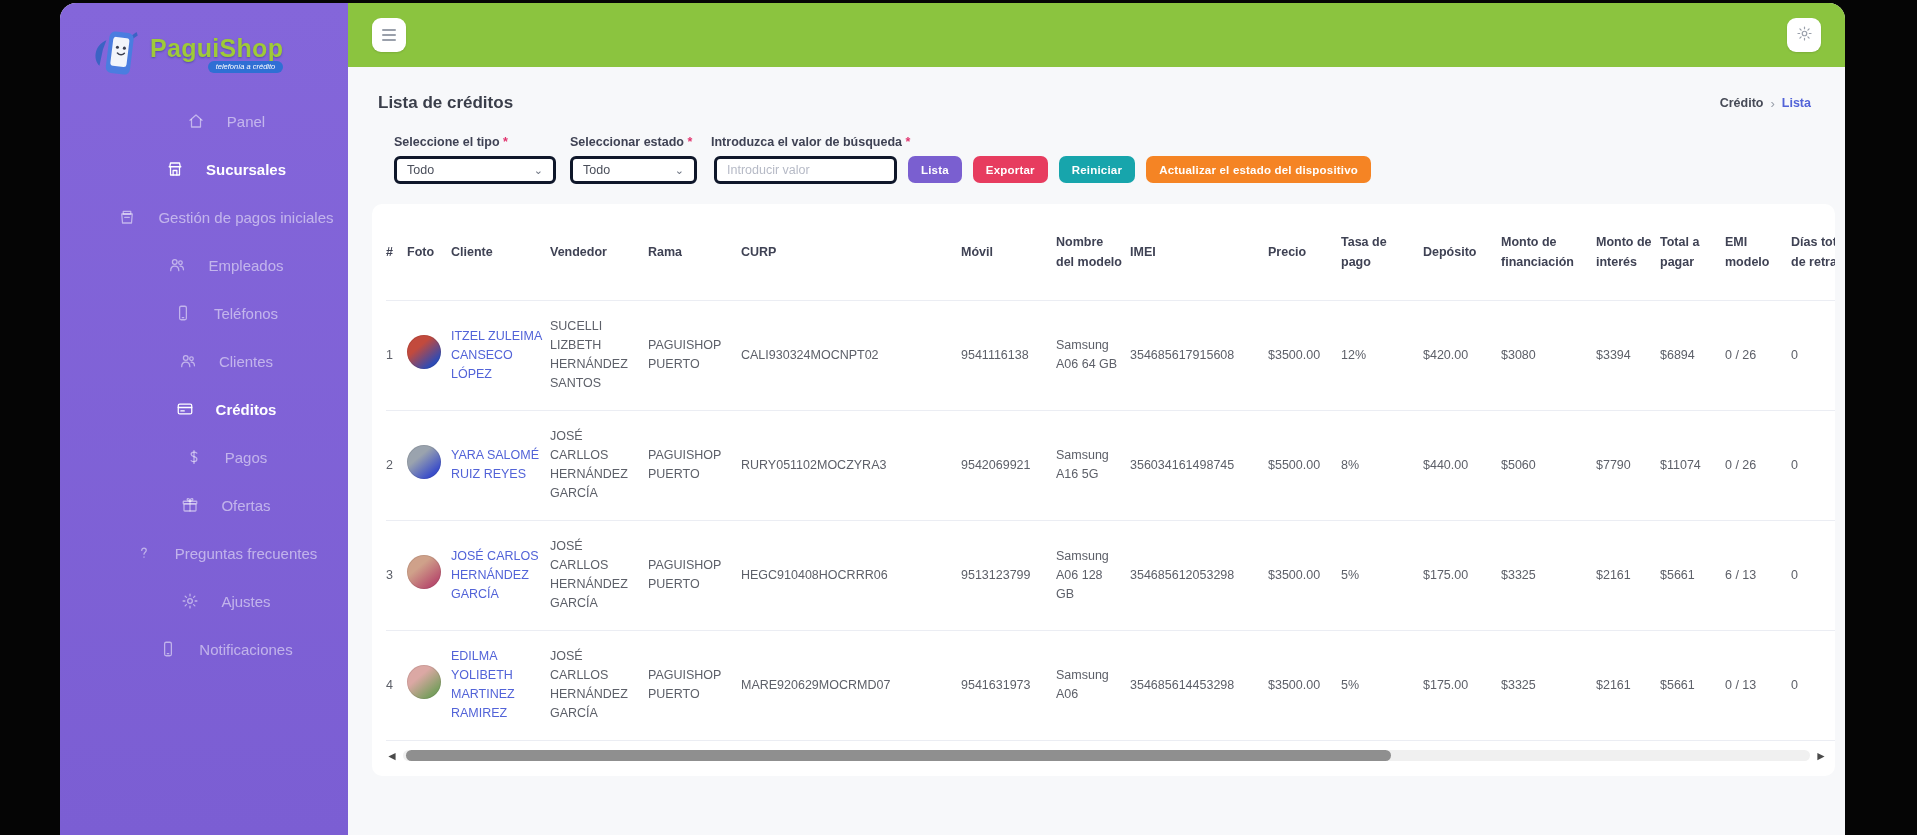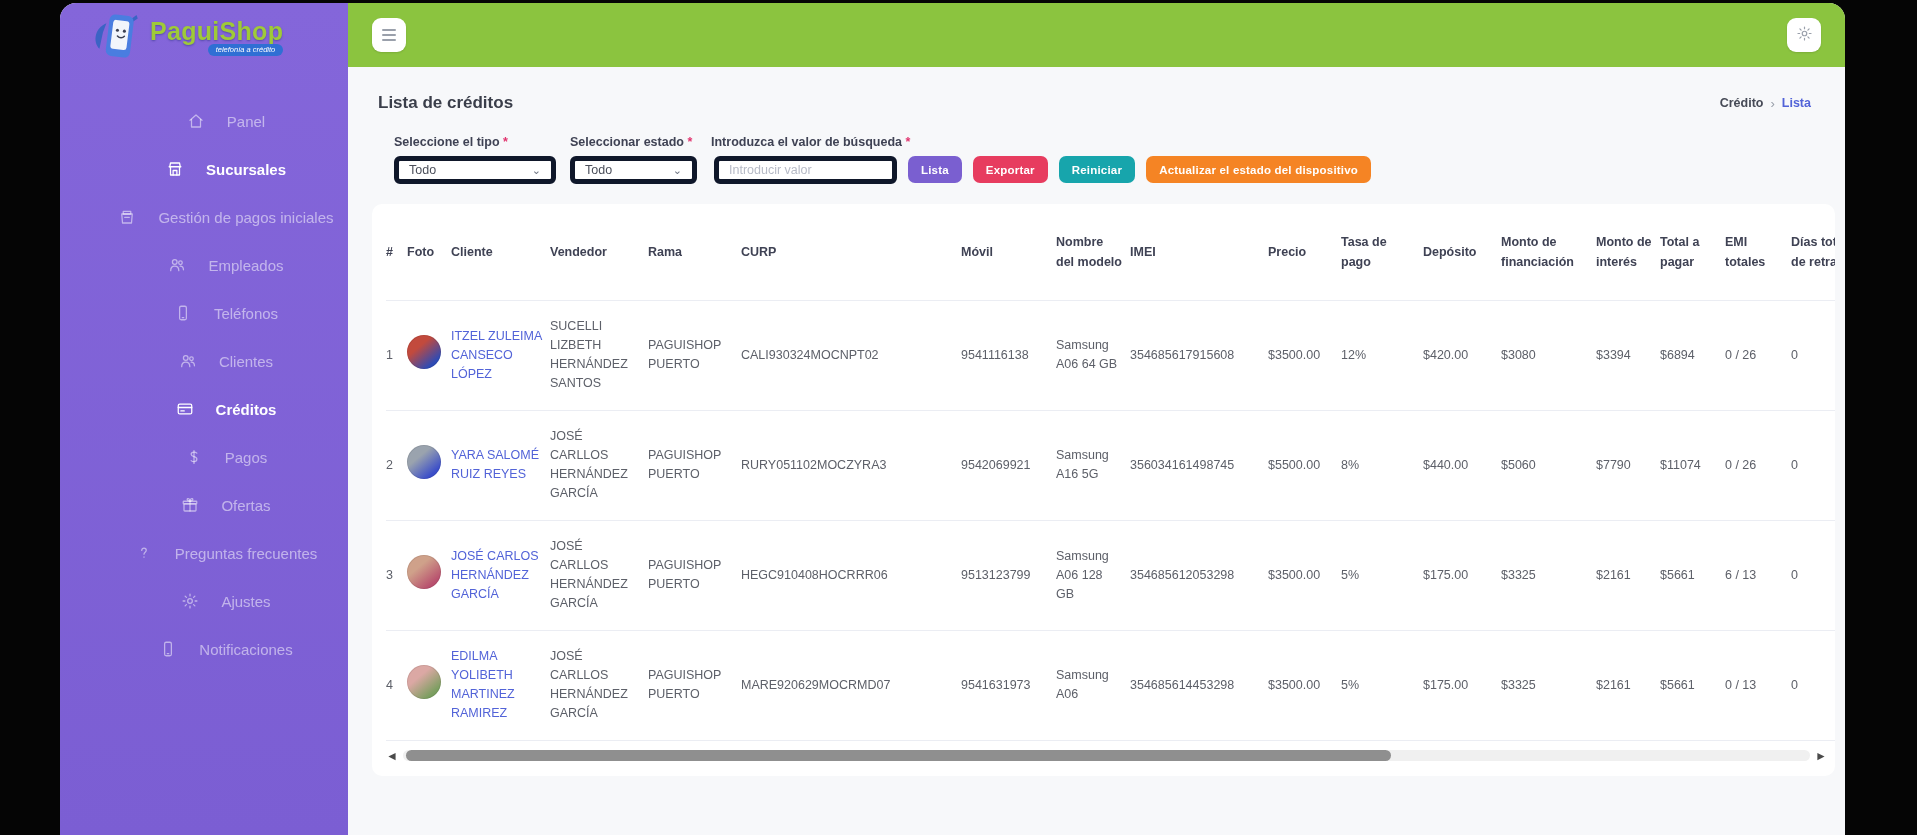--- a/index.html
+++ b/index.html
@@ -4,21 +4,21 @@
 <style>
   * { margin:0; padding:0; box-sizing:border-box; }
   html,body { width:1917px; height:835px; overflow:hidden; background:#050505;
               font-family:"Liberation Sans", sans-serif; }
   .app { position:absolute; left:60px; top:3px; width:1785px; height:832px;
          border-radius:16px 16px 0 0; overflow:hidden; background:#f7f8fa; }
 
   
   .sidebar { position:absolute; left:0; top:0; width:288px; height:100%;
              background:linear-gradient(180deg,#8466da 0%, #7b5ed3 100%); }
-  .logo { display:flex; align-items:flex-start; padding:4px 0 0 30px; height:78px; }
+  .logo { display:flex; align-items:flex-start; padding:21px 0 0 30px; height:78px; }
   .logo-txt { display:flex; flex-direction:column; margin-left:4px; margin-top:10px; }
   .logo-name { font-size:25px; font-weight:800; color:#9fca38; letter-spacing:.3px;
                text-shadow:0 1px 2px rgba(30,45,110,.45); }
   .logo-tag { align-self:flex-end; background:#2f6fd4; color:#fff; font-size:7.5px;
               font-style:italic; padding:1px 8px 2px; border-radius:6px; margin-top:-2px; }
   .menu { margin-top:16px; }
   .menu-item { display:flex; align-items:center; height:48px; padding-left:44px;
                color:rgba(255,255,255,.52); font-size:15px; cursor:pointer;justify-content:center; }
   .menu-item .mi-icon { width:18px; height:18px; margin-right:22px; display:inline-flex; }
   .menu-item .mi-icon svg { width:18px; height:18px; stroke:currentColor; fill:none;
@@ -46,21 +46,21 @@
   .breadcrumb { font-size:12.5px; font-weight:700; color:#464a56; display:flex; gap:7px;
                 align-items:center; }
   .breadcrumb .sep { color:#9aa0ab; font-weight:400; font-size:13px; }
   .breadcrumb .crumb-link { color:#5263d8; cursor:pointer; }
 
   
   .filters { display:flex; align-items:flex-end; gap:14px; margin-top:22px; padding-left:6px;margin-left:16px; }
   .field { display:flex; flex-direction:column; gap:7px; }
   .field-label { font-size:12.5px; font-weight:700; color:#3f4254; }
   .req { color:#e1356f; }
-  .select, .text-input { height:28px; background:#fff; border:5px solid #0f172a;
+  .select, .text-input { height:28px; background:#fff; border:3px solid #0f172a;
           border-radius:6px; font-size:12.5px; color:#4a4e5a; padding:0 10px;
           display:flex; align-items:center; justify-content:space-between; cursor:pointer; }
   .select.w1 { width:162px; } .select.w2 { width:127px; }
   .chev { color:#6b7280; font-size:11px; margin-left:8px; }
   .text-input { width:183px; cursor:text; font-family:"Liberation Sans",sans-serif; }
   .text-input::placeholder { color:#b6bac6; }
   .btn-row { display:flex; gap:11px; margin-left:3px; }
   .action-btn { height:27px; border:none; border-radius:7px; color:#fff; font-size:11.5px;
                 font-weight:700; padding:0 13px; cursor:pointer;
                 font-family:"Liberation Sans",sans-serif; letter-spacing:.2px; }
@@ -328,21 +328,21 @@
                 <th>CURP</th>
                 <th>Móvil</th>
                 <th>Nombre del modelo</th>
                 <th>IMEI</th>
                 <th>Precio</th>
                 <th>Tasa de pago</th>
                 <th>Depósito</th>
                 <th>Monto de financiación</th>
                 <th>Monto de interés</th>
                 <th>Total a pagar</th>
-                <th>EMI totales</th>
+                <th>EMI modelo</th>
                 <th>Días totales de retraso</th>
               </tr>
             </thead>
           <tbody id="body-rows">
               <tr>
                 <td><span>1</span></td>
                 <td><span class="avatar" style="background: linear-gradient(140deg, rgb(194, 74, 61) 35%, rgb(46, 75, 181) 80%);"></span></td>
                 <td><span class="link">ITZEL ZULEIMA CANSECO LÓPEZ</span></td>
                 <td><span>SUCELLI LIZBETH HERNÁNDEZ SANTOS</span></td>
                 <td><span>PAGUISHOP PUERTO</span></td>

